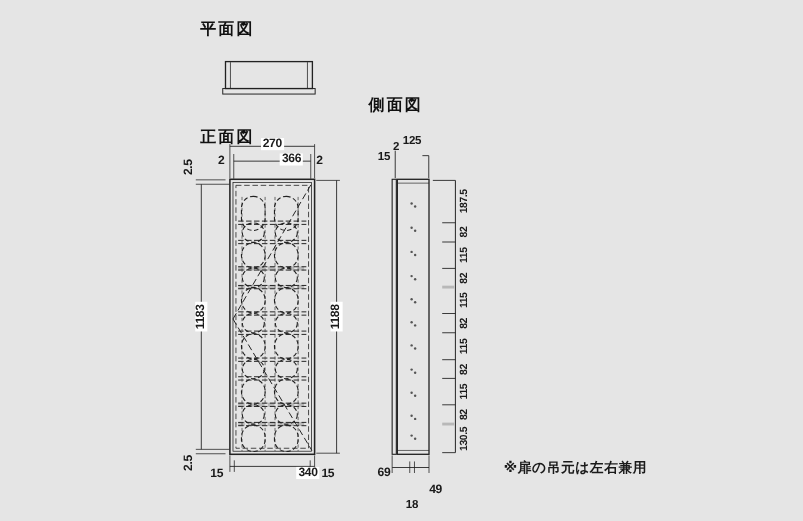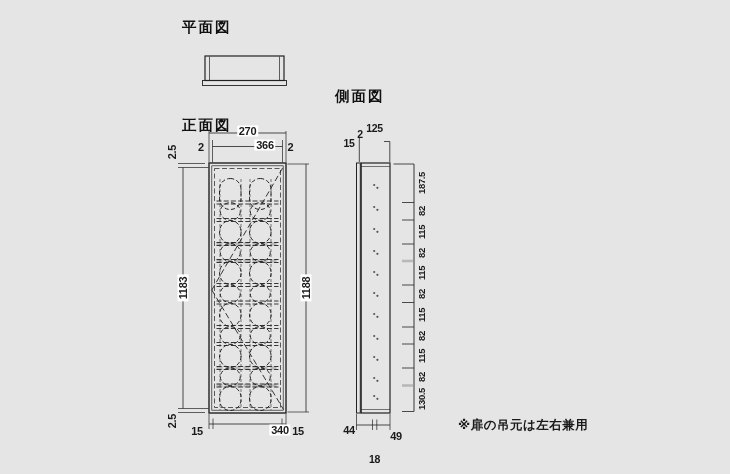--- a/index.html
+++ b/index.html
@@ -211,23 +211,23 @@
   <span class="lbl rot bg" style="left:182.5px;top:288px;">1183</span>
   <span class="lbl rot bg" style="left:306px;top:288px;">1188</span>
   <span class="lbl rot" style="left:172px;top:421px;">2.5</span>
   <span class="lbl" style="left:197px;top:431px;">15</span>
   <span class="lbl bg" style="left:250px;top:430px;margin-left:30px;">340</span>
   <span class="lbl" style="left:298px;top:431px;">15</span>
 
   <span class="lbl sm" style="left:349px;top:143px;">15</span>
   <span class="lbl sm" style="left:360px;top:134px;">2</span>
   <span class="lbl sm" style="left:374.5px;top:128px;">125</span>
-  <span class="lbl" style="left:349px;top:430px;">44</span>
+  <span class="lbl" style="left:349px;top:430px;">69</span>
   <span class="lbl sm" style="left:374.5px;top:459px;">18</span>
-  <span class="lbl" style="left:396px;top:436px;">49</span>
+  <span class="lbl" style="left:396px;top:446px;">49</span>
 
   <span class="lbl rot xs" style="left:422px;top:183.3px;">187.5</span>
   <span class="lbl rot xs" style="left:422px;top:211.3px;">82</span>
   <span class="lbl rot xs" style="left:422px;top:232px;">115</span>
   <span class="lbl rot xs" style="left:422px;top:252.5px;">82</span>
   <span class="lbl rot xs" style="left:422px;top:273px;">115</span>
   <span class="lbl rot xs" style="left:422px;top:293.8px;">82</span>
   <span class="lbl rot xs" style="left:422px;top:314.8px;">115</span>
   <span class="lbl rot xs" style="left:422px;top:335.5px;">82</span>
   <span class="lbl rot xs" style="left:422px;top:356px;">115</span>

